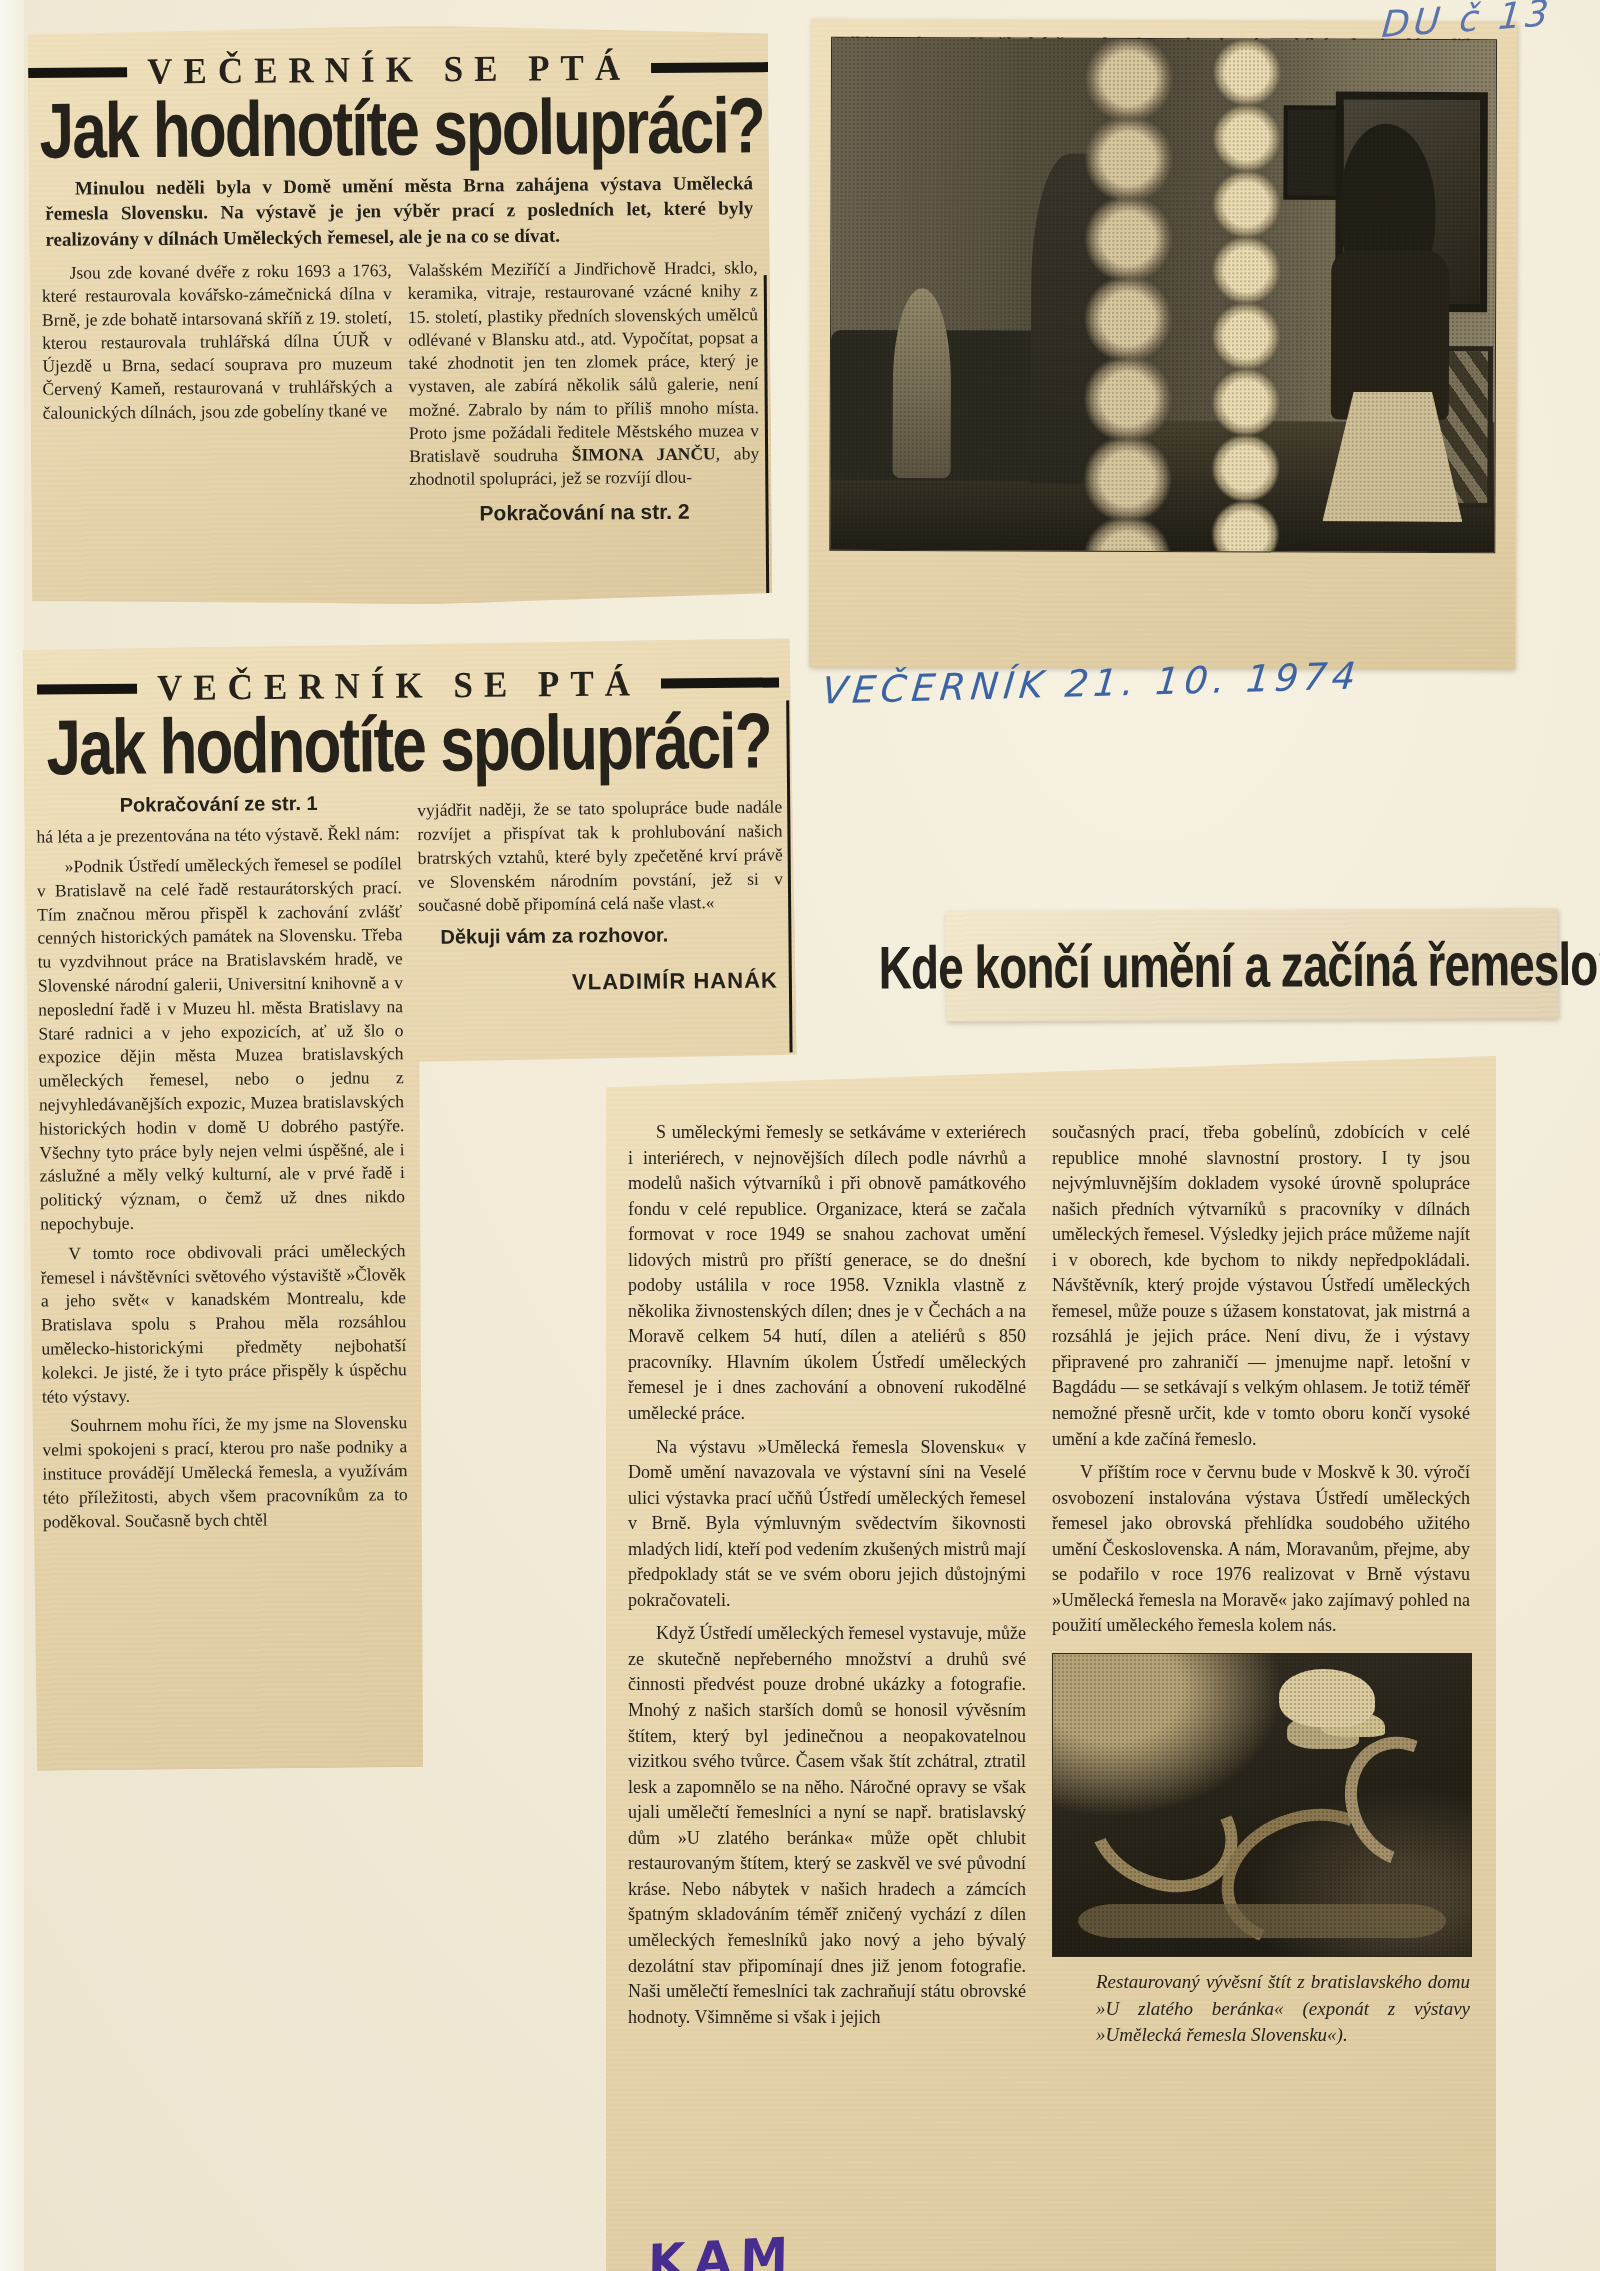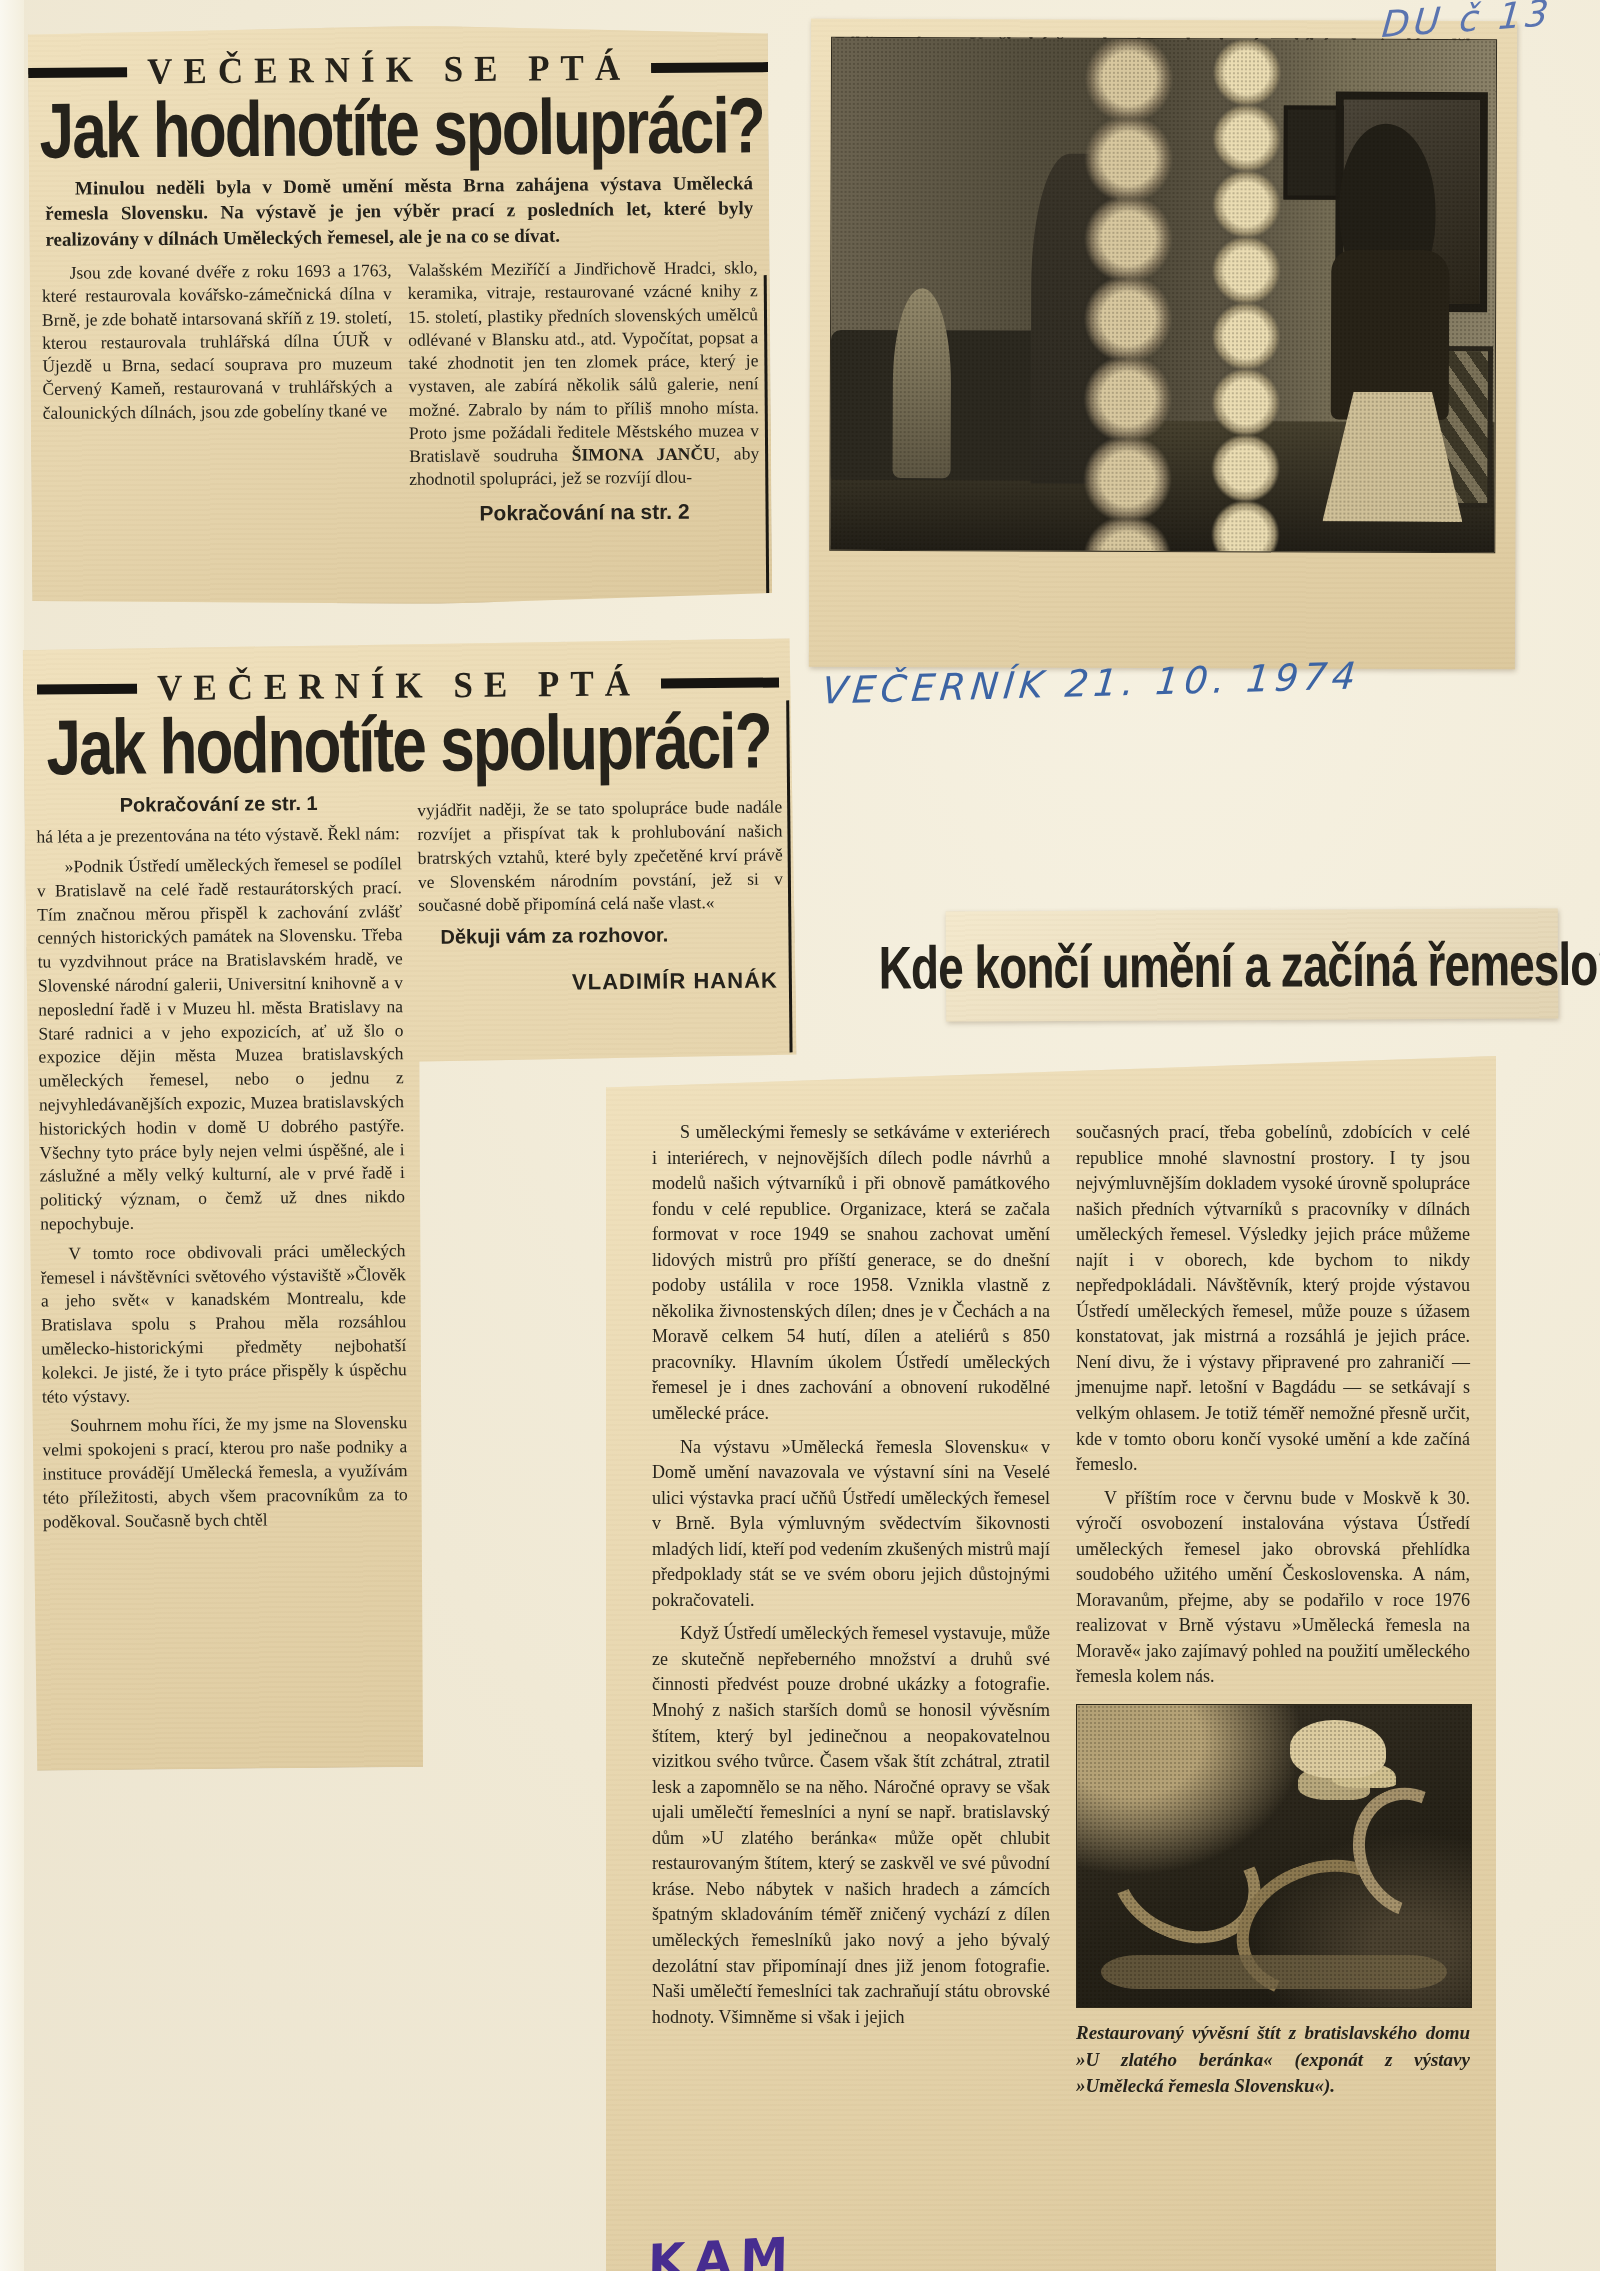--- a/index.html
+++ b/index.html
@@ -46,30 +46,30 @@
        font-size:21px;text-align:center;margin-top:10px;}
   .vrule{position:absolute;width:3px;background:#1b1914;}
   .rule1{right:3px;top:252px;height:318px;}
   .rule2{right:4px;top:62px;height:352px;}
   .clip2 .body{font-size:17.5px;line-height:1.36;}
   .thanks{font-family:"Liberation Sans","DejaVu Sans",sans-serif;font-weight:bold;
        font-size:20px;margin:8px 0 2px;text-indent:22px;}
   .author{font-family:"Liberation Sans","DejaVu Sans",sans-serif;font-weight:bold;
        font-size:22px;text-align:right;margin-right:6px;letter-spacing:1px;}
   
-  .art-cols{display:flex;gap:26px;padding:64px 26px 0 46px;}
+  .art-cols{display:flex;gap:26px;padding:64px 26px 0 22px;}
   .art-col1{flex:0 0 398px;}
   .art-col2{flex:1;min-width:0;}
   .clip-article .body{font-size:18px;line-height:1.42;margin-bottom:8px;}
   
   .caption{font-style:italic;font-weight:bold;font-size:19px;line-height:1.38;
        text-align:justify;margin:12px 22px 0;}
   .credit{font-size:19.5px;text-align:right;margin:2px 22px 0;}
-  .caption2{font-style:italic;font-weight:bold;font-size:19px;line-height:1.4;
-       text-align:justify;margin-top:12px;}
+  .caption2{font-style:italic;font-weight:normal;font-size:19px;line-height:1.4;
+       text-align:justify;margin-top:12px;margin-left:44px;}
   
   .hand{position:absolute;font-family:"DejaVu Sans",sans-serif;font-style:italic;}
   .hand-du{left:1382px;top:-2px;font-size:36px;color:#5a74b0;letter-spacing:4px;
        transform:rotate(-4deg) skewX(-9deg);}
   .hand-date{left:822px;top:662px;font-size:37px;color:#3c64a4;letter-spacing:5px;
        transform:rotate(-1.6deg) skewX(-7deg);white-space:nowrap;}
   .hand-kam{left:648px;top:2230px;font-size:48px;font-weight:bold;color:#472d90;
        letter-spacing:9px;font-style:normal;transform:rotate(-3deg) skewX(-4deg);}
   
   .photo1{position:absolute;left:20px;top:18px;width:664px;height:512px;overflow:hidden;

